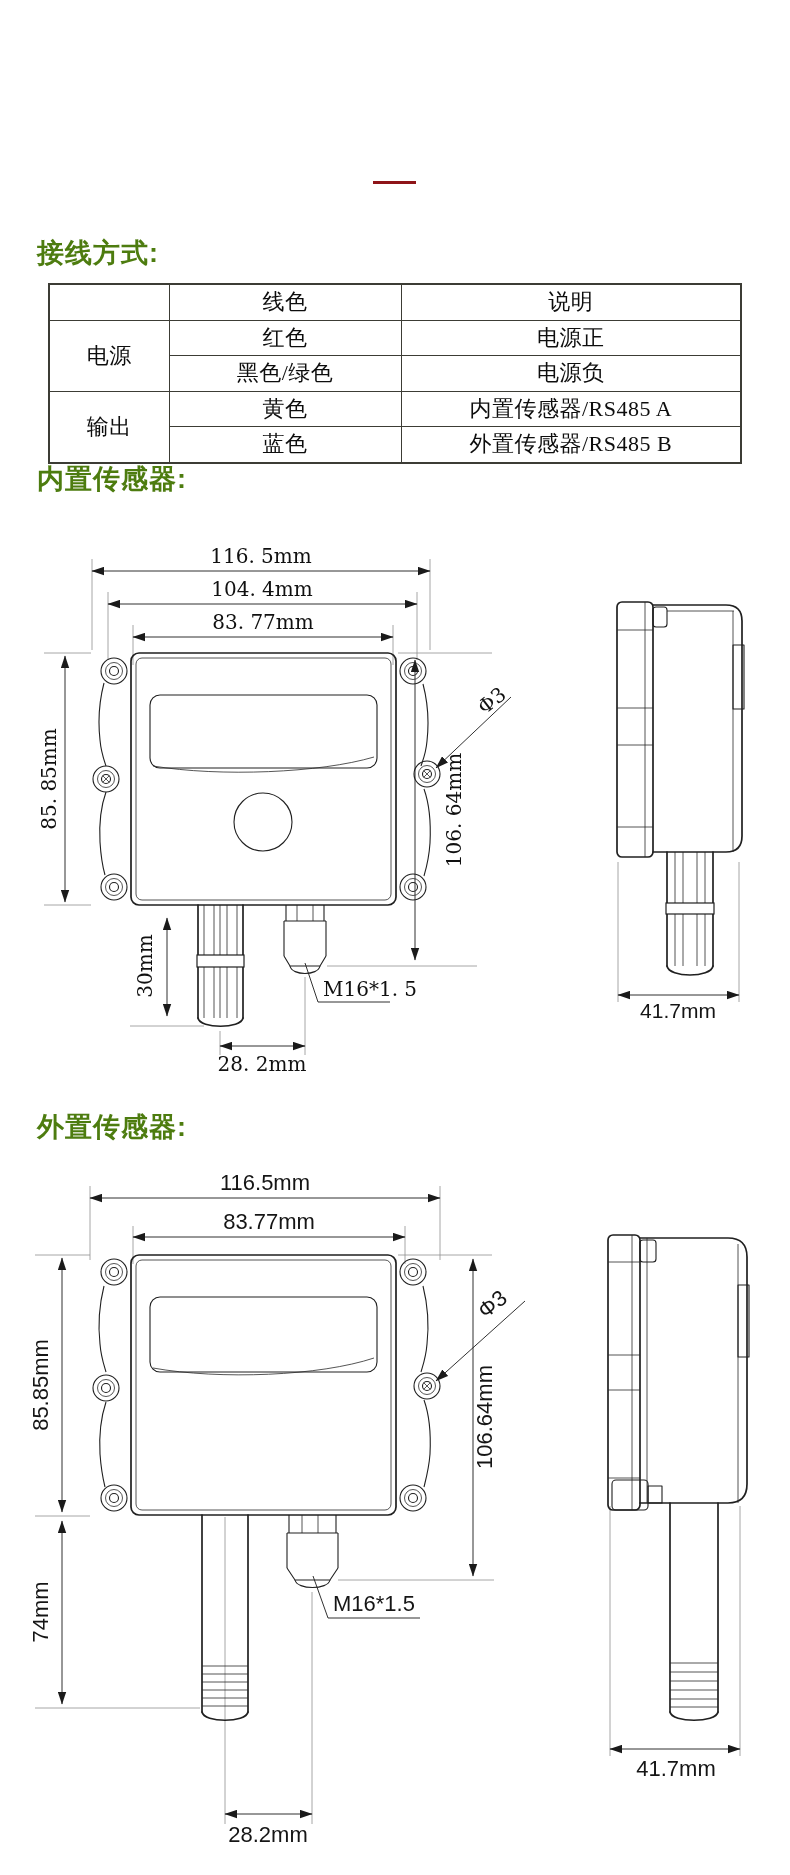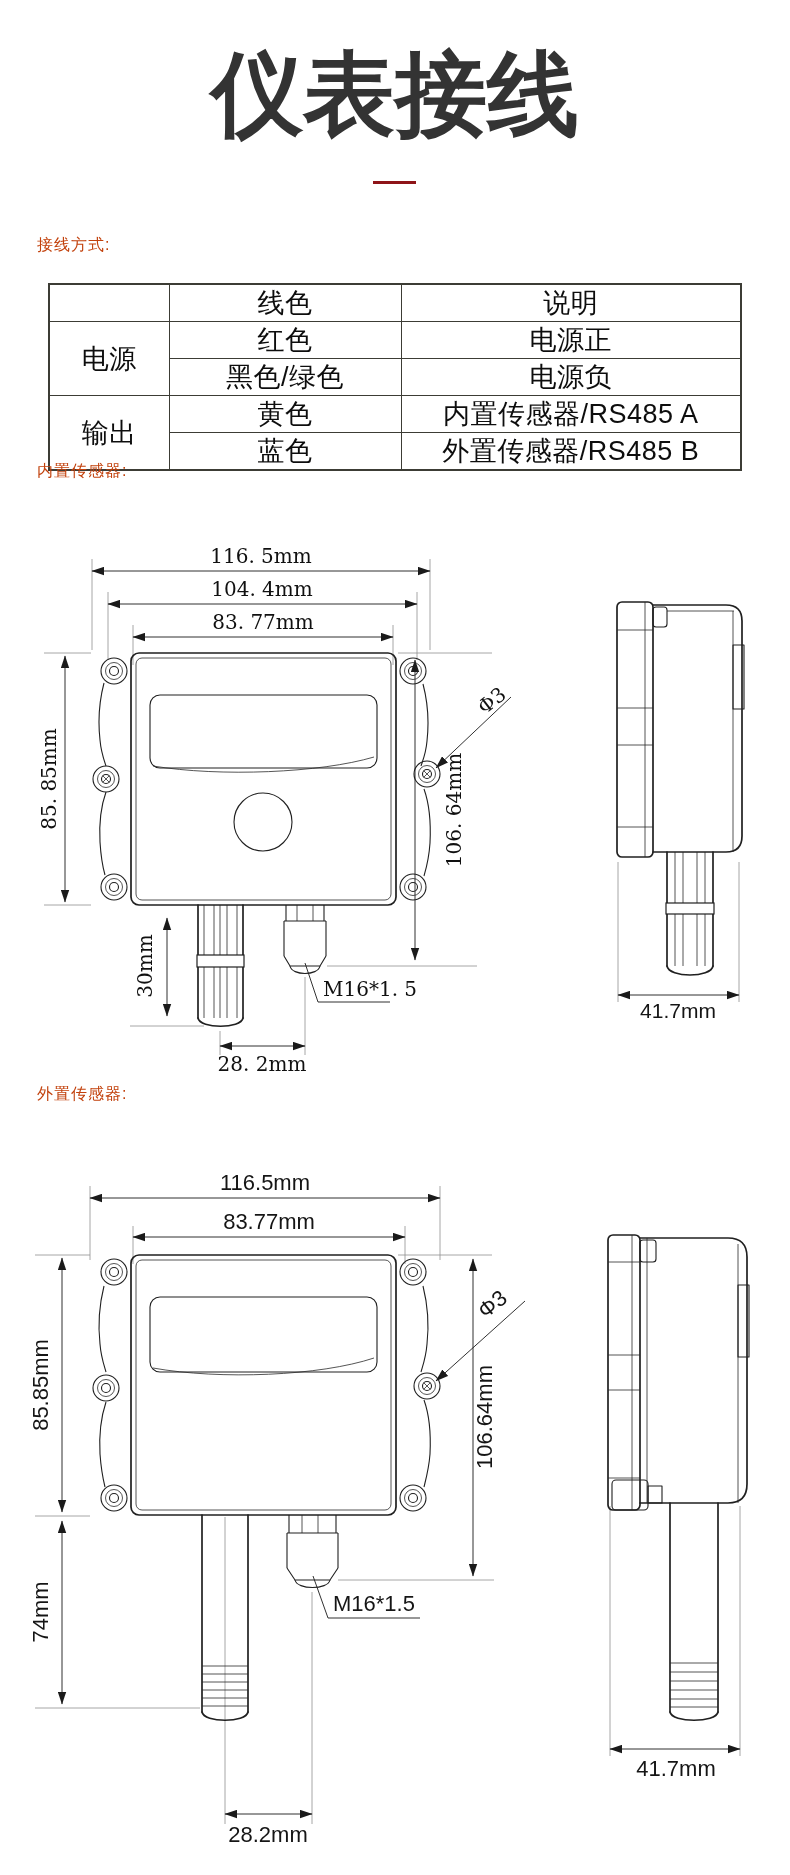--- a/index.html
+++ b/index.html
@@ -1,47 +1,46 @@
 <!DOCTYPE html>
 <html><head>
 <meta charset="utf-8">
 <style>
   html,body{margin:0;padding:0;background:#fff;}
   .canvas{position:relative;width:790px;height:1875px;background:#ffffff;overflow:hidden;
           font-family:"Liberation Sans",sans-serif;color:#111;}
   .page-title{position:absolute;top:44px;left:0;width:790px;text-align:center;
           font-size:92px;line-height:1.1;font-weight:900;color:#333;letter-spacing:0px;}
   .title-dash{position:absolute;left:373px;top:181px;width:43px;height:3px;background:#8e1418;}
-  .sec-label{position:absolute;left:37px;font-size:16px;font-weight:400;color:#c2410c;letter-spacing:1px;}
+  .sec-label{position:absolute;left:37px;font-size:27px;font-weight:700;color:#4d7c0f;letter-spacing:1px;}
   #lbl-wiring{top:235px;}
   #lbl-builtin{top:461px;}
-  #lbl-external{top:1084px;}
+  #lbl-external{top:1109px;}
   table.wiring{position:absolute;left:48px;top:283px;width:692px;border-collapse:collapse;
           border:2.5px solid #3c3c35;table-layout:fixed;}
   table.wiring td{border:1.6px solid #3c3c35;height:34.5px;text-align:center;vertical-align:middle;
-          font-size:27px;color:#0d0d0d;padding:0;font-weight:500;letter-spacing:0.5px;}
+          font-size:22px;color:#0d0d0d;padding:0;font-weight:500;letter-spacing:0.5px;font-family:Liberation Serif, serif;}
   svg.draw{position:absolute;left:0;}
   #svg-builtin{top:540px;}
   #svg-external{top:1140px;}
   .ol{fill:none;stroke:#202020;stroke-width:1.7;stroke-linejoin:round;stroke-linecap:round;}
   .ml{fill:none;stroke:#202020;stroke-width:1.1;stroke-linejoin:round;}
   .tl{fill:none;stroke:#2a2a2a;stroke-width:0.8;}
   .band{fill:#ffffff;stroke:#202020;stroke-width:1.2;}
   .dim{fill:none;stroke:#1a1a1a;stroke-width:0.9;}
   .ext{fill:none;stroke:#8f8f8f;stroke-width:0.8;}
   .ds{font-family:"DejaVu Serif",serif;font-size:20px;fill:#101010;}
   .dn{font-family:"Liberation Sans",sans-serif;font-size:22px;fill:#151515;}
   .dn-sm{font-family:"Liberation Sans",sans-serif;font-size:21px;fill:#151515;}
 </style>
 </head>
 <body>
 
 <div class="canvas">
 
-  <div class="page-title">仪表接线</div>
   <div class="title-dash"></div>
 
   <div class="sec-label" id="lbl-wiring">接线方式:</div>
 
   <table class="wiring">
     <colgroup>
         <col style="width:120px">
         <col style="width:232px">
         <col style="width:340px">
       </colgroup>

